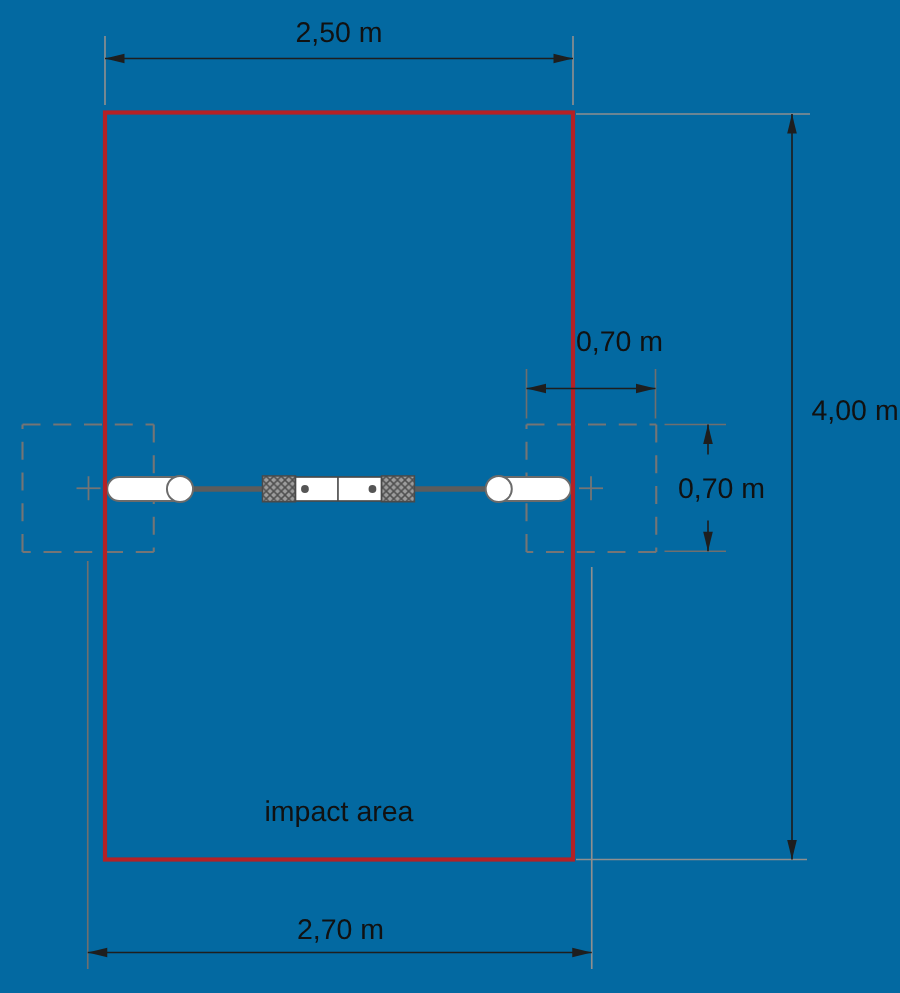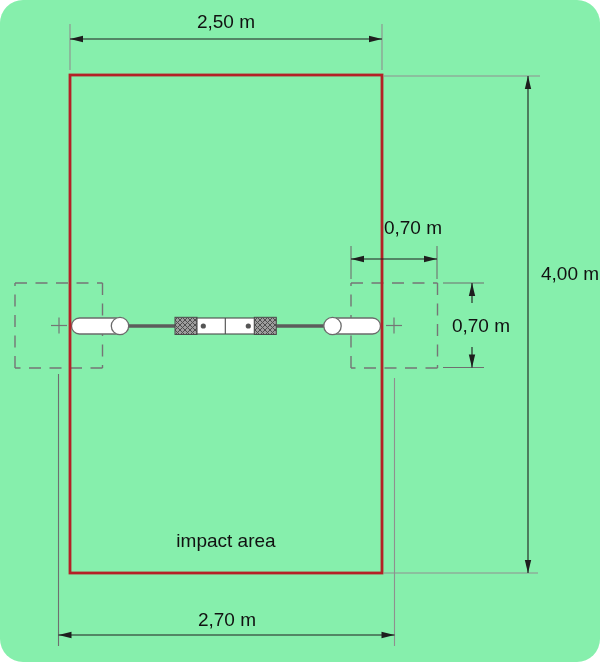--- a/index.html
+++ b/index.html
@@ -1,23 +1,22 @@
 <!DOCTYPE html>
 <html><head>
 <meta charset="utf-8">
 <style>
   html, body { margin: 0; padding: 0; background: #ffffff; }
   .stage {
     position: relative;
     width: 600px;
     height: 662px;
-    background: #86efac;
+    background: #0369a1;
     overflow: hidden;
     font-family: "Liberation Sans", sans-serif;
-    border-radius: 23px;
   }
   svg { display: block; }
   .dim-line  { stroke: #1e1e1e; stroke-width: 1.1; fill: none; }
   .arrow     { fill: #1e1e1e; stroke: none; }
   .ext       { stroke: #8f8f8f; stroke-width: 1.1; fill: none; }
   .ext-dark  { stroke: #6f6f6f; stroke-width: 1.1; fill: none; }
   .dash      { stroke: #757575; stroke-width: 1.4; stroke-dasharray: 12 8.5; fill: none; }
   .cross     { stroke: #757575; stroke-width: 1.2; fill: none; }
   .bar       { stroke: #5c5c5c; stroke-width: 3.6; fill: none; }
   .seat      { stroke: #6b6b6b; stroke-width: 1.3; fill: #ffffff; }

